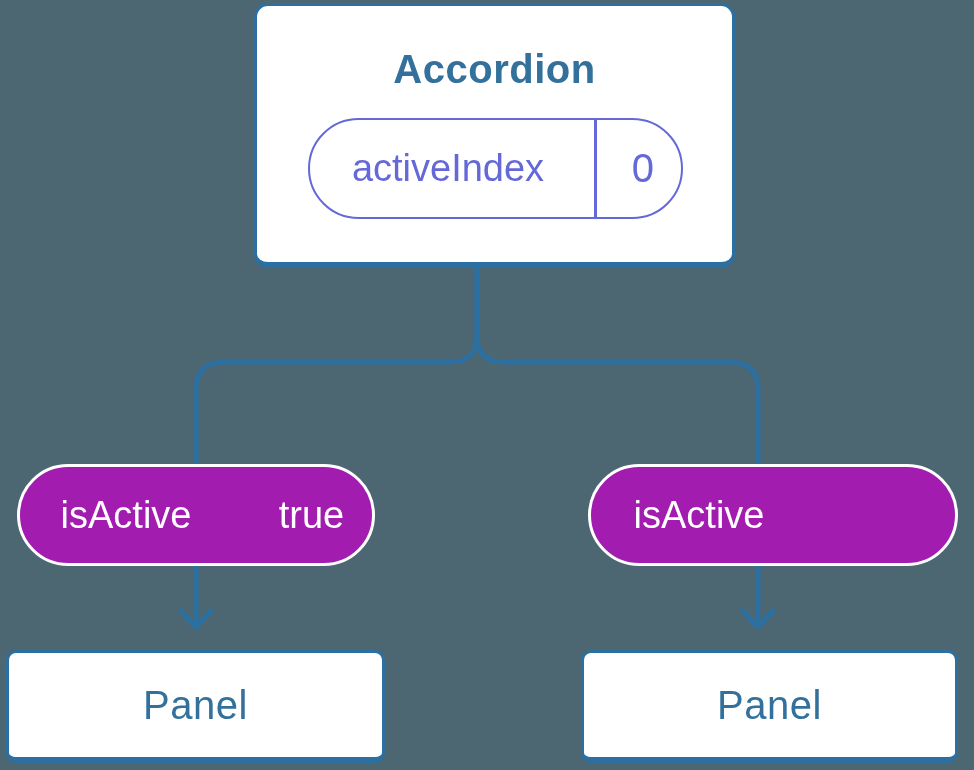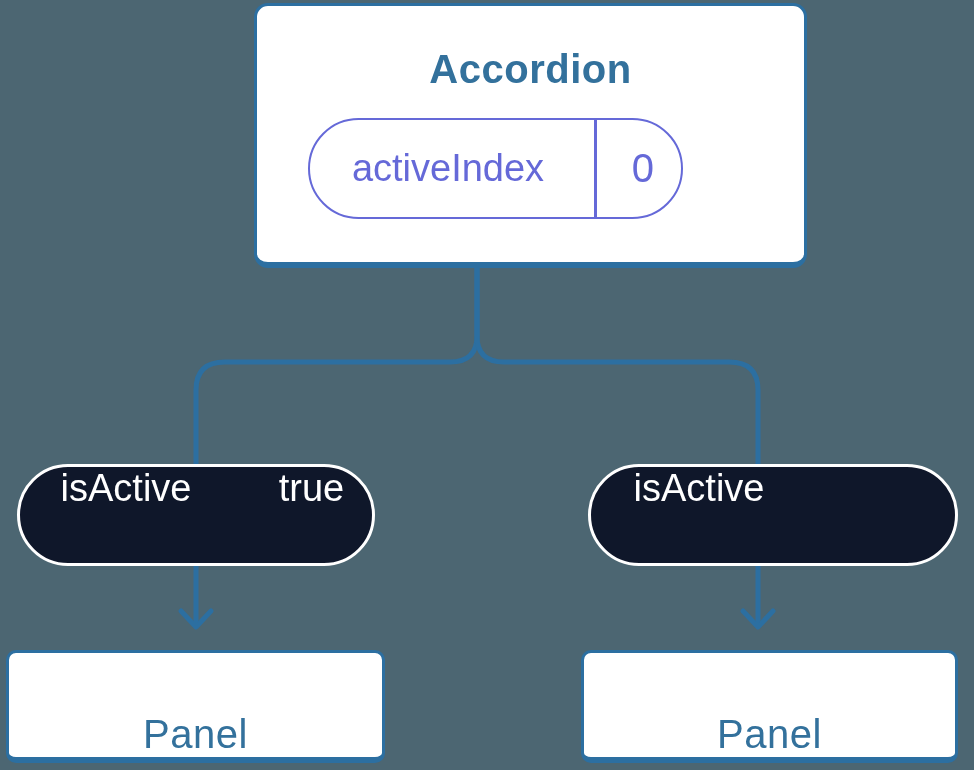--- a/index.html
+++ b/index.html
@@ -23,21 +23,21 @@
     position: absolute;
     background: #ffffff;
     border: 3px solid #2c6fa1;
     border-bottom-width: 6px;
     border-radius: 14px;
     box-sizing: border-box;
     z-index: 1;
   }
   .card.root {
     left: 254px; top: 3px;
-    width: 553px; height: 265px;
+    width: 481px; height: 265px;
   }
   .card-title {
     margin-top: 41px;
     text-align: center;
     font-size: 40px;
     font-weight: 600;
     color: #33719c;
     letter-spacing: 0.5px;
   }
   .state-pill {
@@ -63,26 +63,26 @@
   .state-pill .seg.name { flex: 0 0 276px; }
   .state-pill .seg.value { flex: 1; font-size: 40px; }
   .state-pill .divider {
     flex: 0 0 2.5px;
     background: #6569d8;
   }
   .prop-pill {
     position: absolute;
     top: 464px;
     height: 102px;
-    background: #0f172a;
+    background: #a21caf;
     border: 3px solid #ffffff;
     border-radius: 52px;
     box-sizing: border-box;
     display: flex;
-    align-items: flex-start;
+    align-items: center;
     overflow: hidden;
     z-index: 1;
   }
   .prop-pill.left { left: 17px;  width: 358px; }
   .prop-pill.right{ left: 588px; width: 370px; }
   .prop-pill .seg {
     display: flex;
     align-items: center;
     justify-content: center;
     color: #ffffff;
@@ -93,21 +93,21 @@
   .prop-pill .seg.value { flex: 1; padding-left: 16px; }
   .prop-pill .divider {
     flex: 0 0 3px;
     background: #ffffff;
   }
   .card.panel {
     top: 650px;
     height: 113px;
     border-radius: 10px;
     display: flex;
-    align-items: flex-end;
+    align-items: center;
     justify-content: center;
   }
   .card.panel.left  { left: 6px;   width: 379px; }
   .card.panel.right { left: 581px; width: 377px; }
   .panel-title {
     font-size: 40px;
     font-weight: 500;
     color: #33719c;
     letter-spacing: 0.5px;
   }

